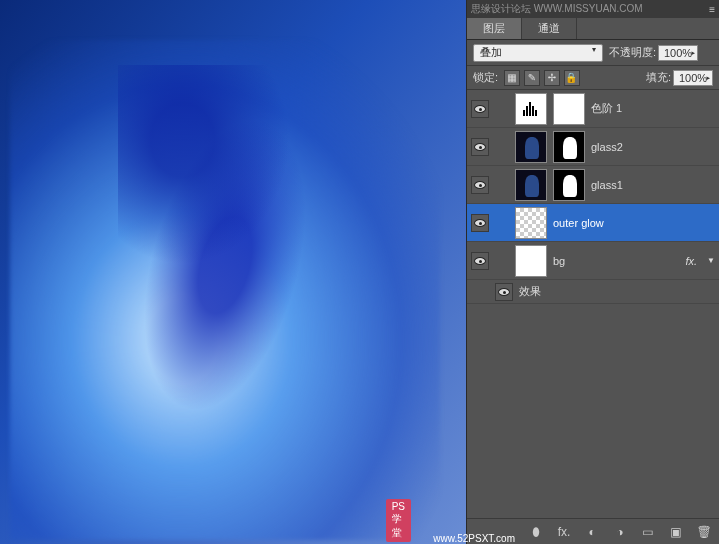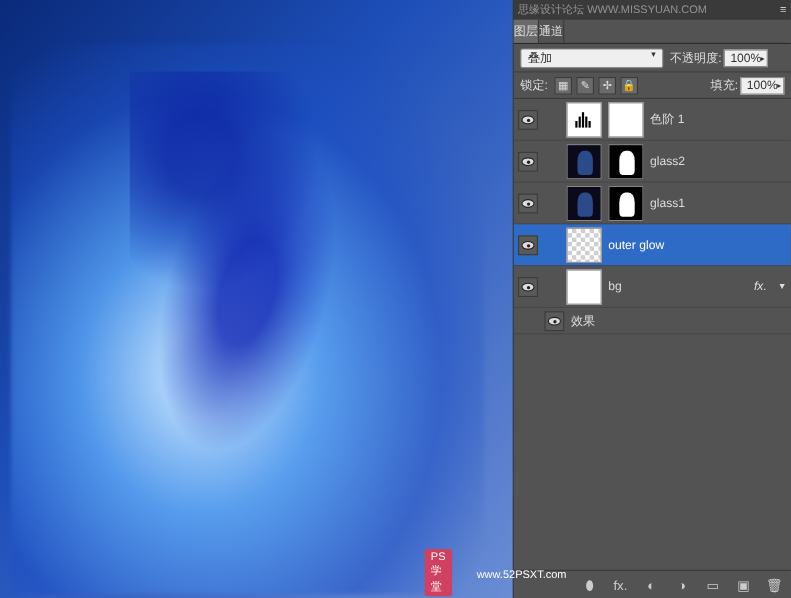--- a/index.html
+++ b/index.html
@@ -1,31 +1,31 @@
 <!DOCTYPE html>
 <html><head>
   <meta charset="utf-8">
   <style>
     * { margin: 0; padding: 0; box-sizing: border-box; }
     html, body { width: 719px; height: 544px; overflow: hidden; font-family: "Microsoft YaHei", Arial, sans-serif; font-size: 11px; }
-    .app { display: flex; width: 100%; height: 100%; background: #0369a1; }
+    .app { display: flex; width: 100%; height: 100%; background: #a3a3a3; }
     
     .canvas-area { width: 466px; height: 544px; position: relative; background: linear-gradient(130deg, #0a2a7a 0%, #1d4eb8 40%, #6a8dd4 100%); overflow: hidden; }
     .hand-image { position: absolute; left: 10px; top: 40px; width: 430px; height: 500px; }
     .hand-shape { position: absolute; width: 100%; height: 100%; background: radial-gradient(ellipse at 40% 60%, rgba(180,220,255,0.9) 10%, rgba(100,180,255,0.7) 30%, rgba(30,80,200,0.5) 60%, transparent 80%); filter: blur(2px); }
     .hand-highlight { position: absolute; left: 30%; top: 10%; width: 40%; height: 70%; background: radial-gradient(ellipse, rgba(20,40,180,0.8) 20%, transparent 60%); transform: rotate(15deg); }
     .hand-fingers { position: absolute; left: 25%; top: 5%; width: 50%; height: 50%; background: radial-gradient(ellipse at 30% 30%, rgba(10,30,160,0.7) 15%, transparent 50%); }
     
     .panel-area { flex: 1; display: flex; flex-direction: column; background: #535353; border-left: 1px solid #2a2a2a; }
     
     .title-bar { height: 18px; background: #3a3a3a; display: flex; align-items: center; justify-content: flex-end; padding: 0 4px; color: #ccc; font-size: 10px; }
     .title-bar .watermark { margin-right: auto; opacity: 0.6; }
     
     .tabs { height: 22px; background: #535353; display: flex; border-bottom: 1px solid #2a2a2a; }
-    .tab { padding: 3px 0; color: #ddd; border-right: 1px solid #3a3a3a; display: flex; align-items: center; }
+    .tab { padding: 3px 16px; color: #ddd; border-right: 1px solid #3a3a3a; display: flex; align-items: center; }
     .tab.active { background: #6a6a6a; }
     
     .options-bar { height: 26px; background: #535353; display: flex; align-items: center; padding: 2px 6px; border-bottom: 1px solid #3a3a3a; gap: 6px; color: #ddd; }
     .blend-dropdown { flex: 1; max-width: 130px; height: 18px; background: #efefef; border: 1px solid #888; border-radius: 2px; display: flex; padding: 0 6px; justify-content: space-between; color: #333; }
     .opacity-ctrl { display: flex; align-items: center; gap: 2px; }
     .opacity-ctrl .label { color: #ddd; }
     .opacity-val { width: 40px; height: 16px; background: #efefef; border: 1px solid #888; display: flex; align-items: center; justify-content: center; color: #333; position: relative; }
     .opacity-val .chev { position: absolute; right: 2px; font-size: 7px; }
     
     .lock-bar { height: 24px; background: #535353; display: flex; align-items: center; padding: 2px 6px; border-bottom: 1px solid #3a3a3a; gap: 6px; color: #ddd; }
@@ -56,21 +56,21 @@
     .levels-icon span:nth-child(2) { left: 5px; height: 10px; }
     .levels-icon span:nth-child(3) { left: 8px; height: 14px; }
     .levels-icon span:nth-child(4) { left: 11px; height: 10px; }
     .levels-icon span:nth-child(5) { left: 14px; height: 6px; }
     .layer-name { flex: 1; }
     .fx-label { font-style: italic; margin-right: 4px; }
     
     .bottom-bar { height: 26px; background: #535353; border-top: 1px solid #3a3a3a; display: flex; align-items: center; justify-content: flex-end; padding: 0 6px; gap: 10px; }
     .bot-icon { width: 18px; height: 18px; display: flex; align-items: center; justify-content: center; color: #ccc; font-size: 12px; }
     .watermark-box { position: absolute; bottom: 2px; right: 106px; background: #d04060; color: #fff; padding: 2px 6px; font-size: 10px; border-radius: 2px; }
-    .watermark-url { position: absolute; bottom: 16px; right: 2px; color: #fff; font-size: 10px; }
+    .watermark-url { position: absolute; bottom: 0; right: 2px; color: #fff; font-size: 10px; }
     
     .bottom-wm-container { position: relative; flex: 1; height: 100%; }
     .chev-icon { font-size: 8px; }
   </style>
 </head>
 <body>
 
 <div class="app">
   <div class="canvas-area">
     <div class="hand-image">

